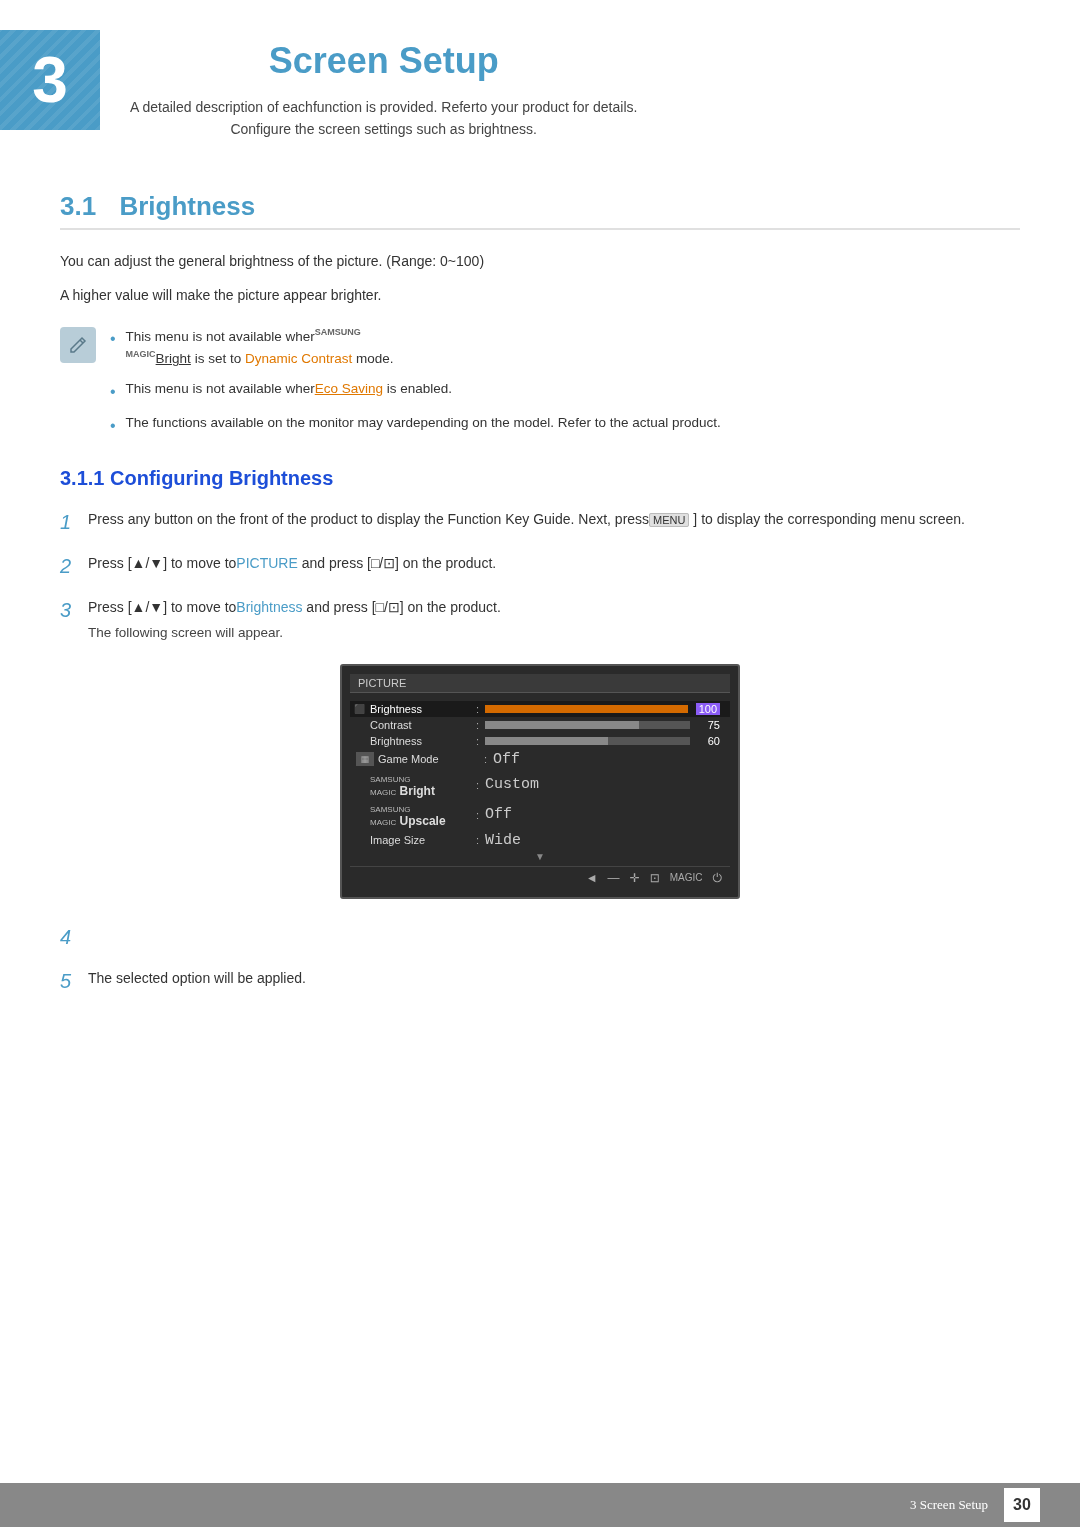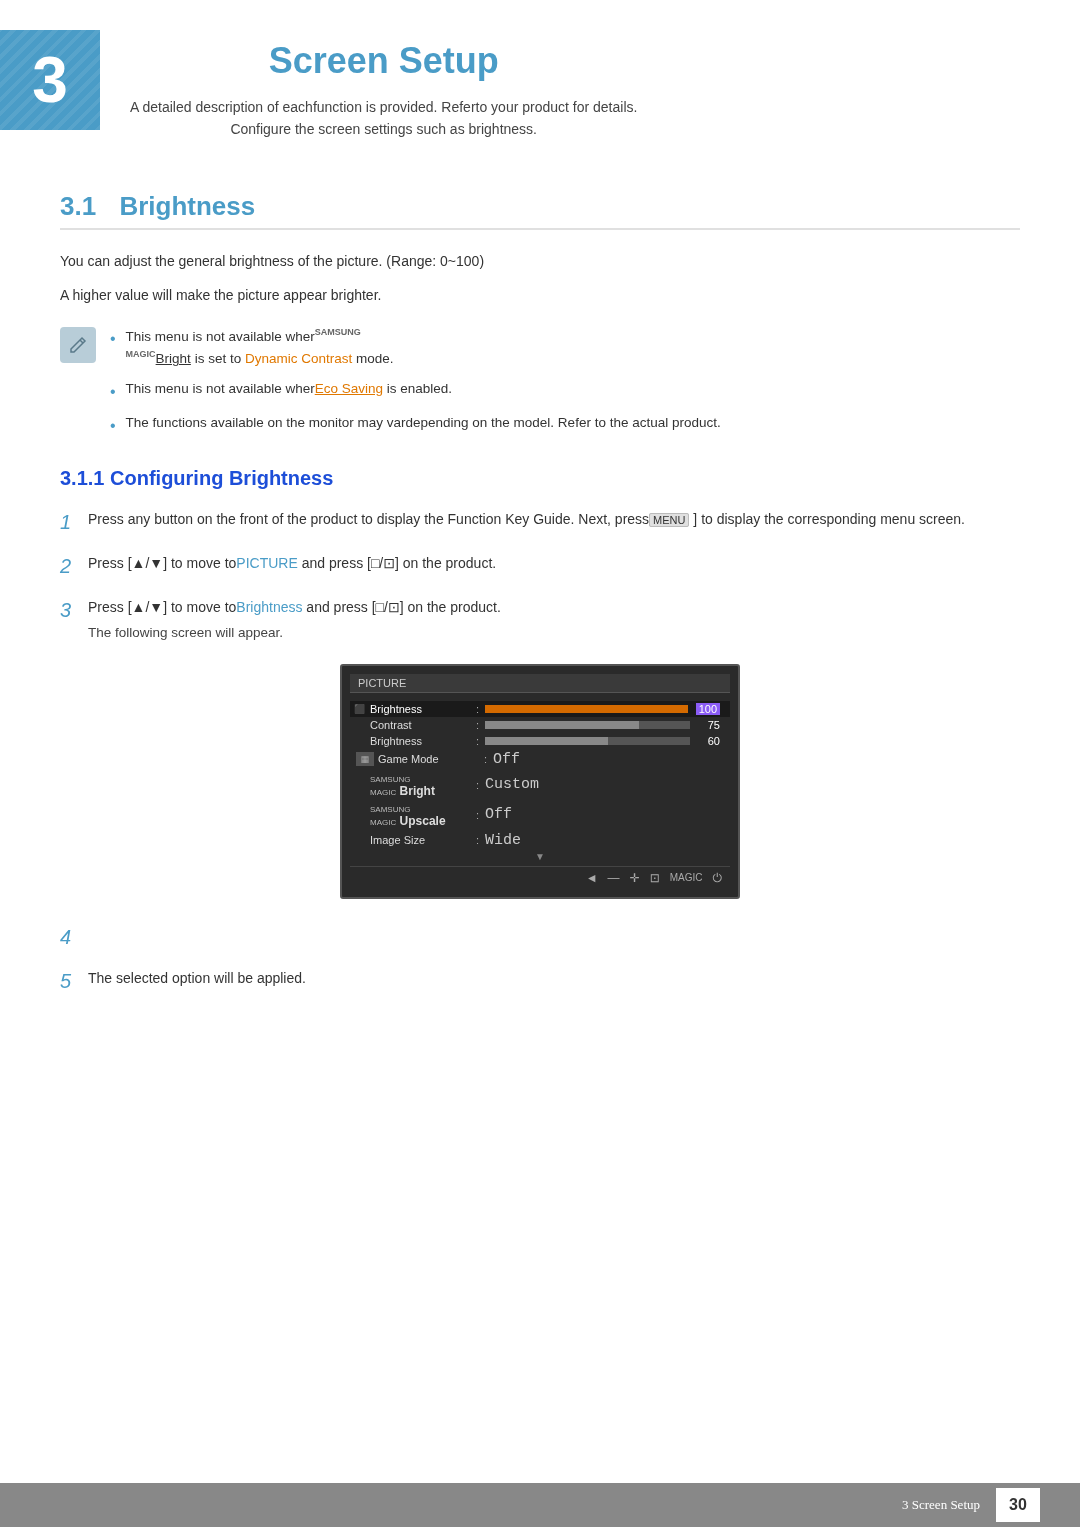--- a/index.html
+++ b/index.html
@@ -314,21 +314,21 @@
     .footer-text {
       color: #fff;
       font-size: 13px;
       font-family: Liberation Serif, serif;
     }
     .footer-page-num {
       background: #fff;
       color: #333;
       font-size: 16px;
       font-weight: bold;
-      width: 44px;
+      width: 36px;
       height: 34px;
       display: flex;
       align-items: center;
       justify-content: center;
     }
 
     kbd {
       background: #e0e0e0;
       border: 1px solid #bbb;
       border-radius: 2px;

